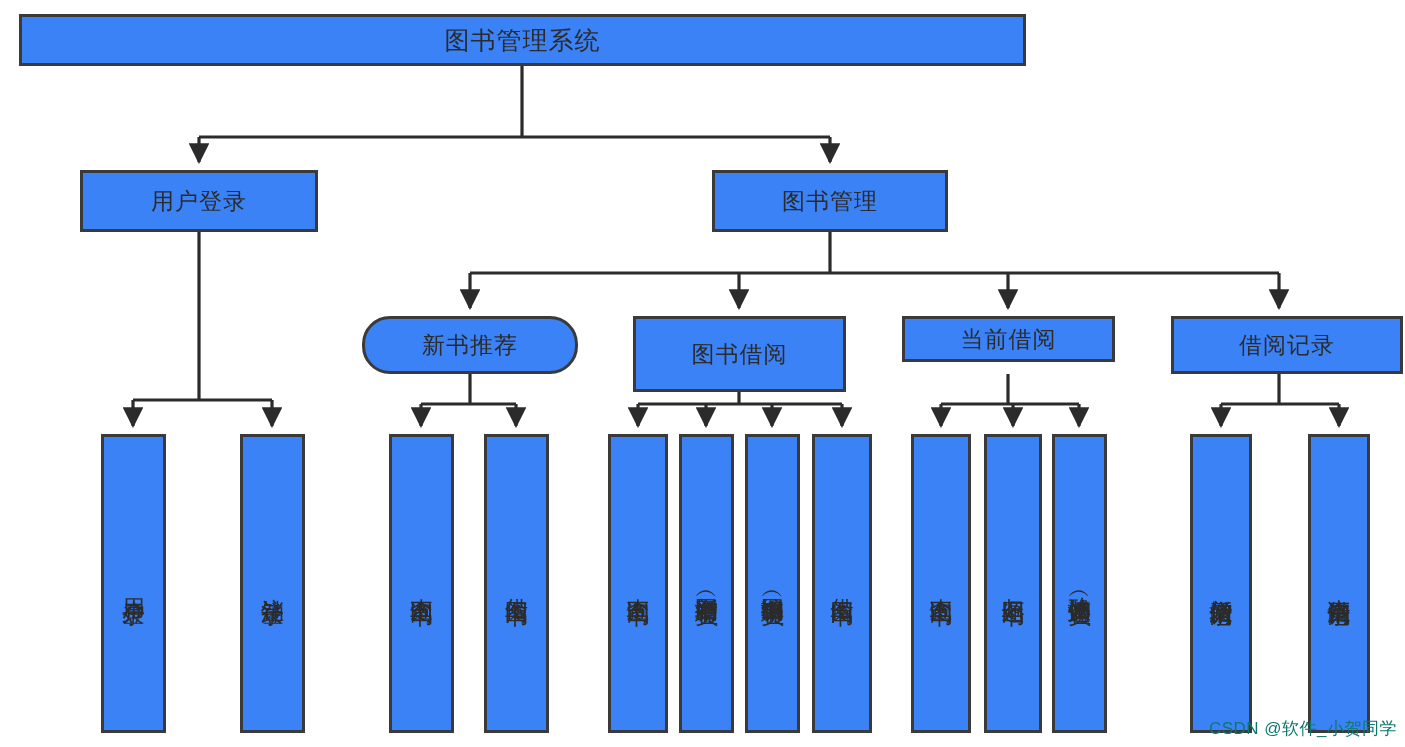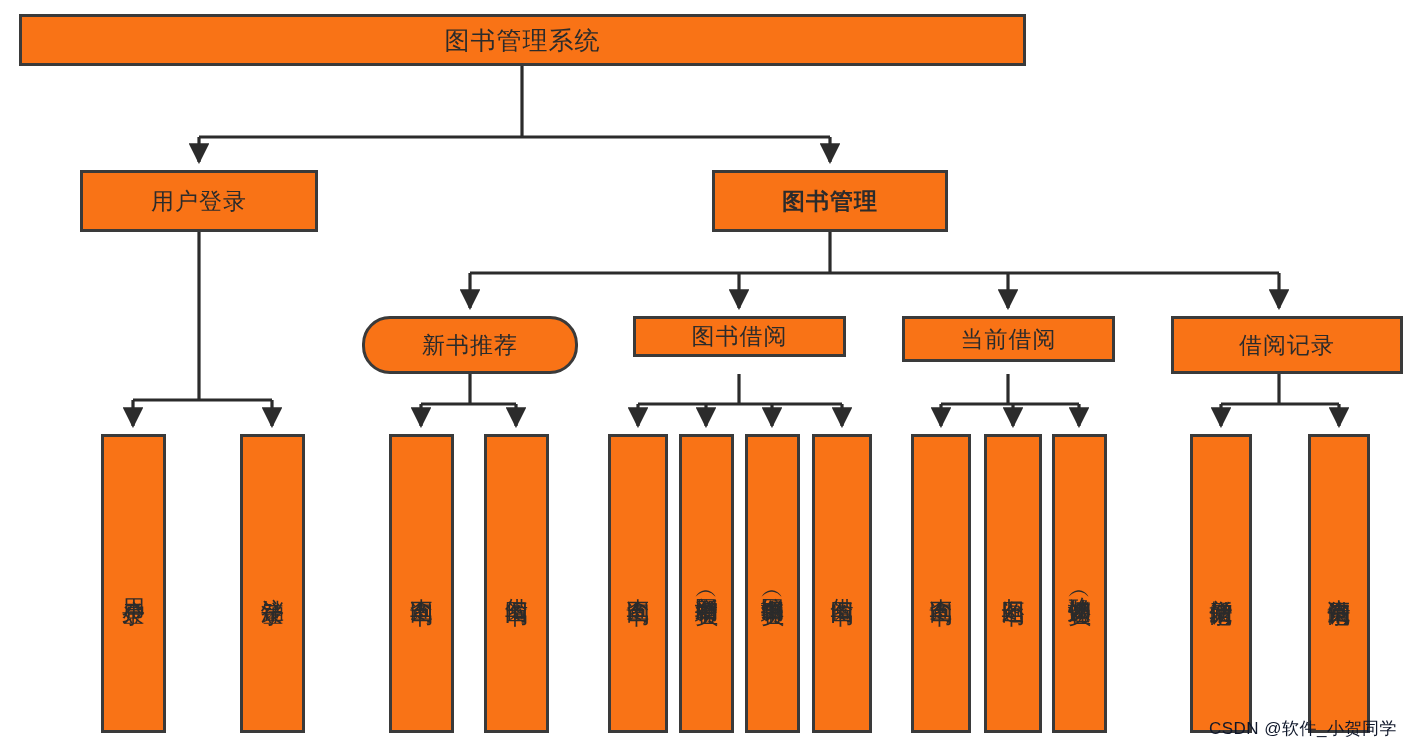--- a/index.html
+++ b/index.html
@@ -20,21 +20,21 @@
   #wires {
     position: absolute;
     left: 0;
     top: 0;
     width: 1405px;
     height: 747px;
   }
   .node {
     position: absolute;
     box-sizing: border-box;
-    background: #f97316;
+    background: #3b82f6;
     border: 3px solid #3a3a3a;
     display: flex;
     align-items: center;
     justify-content: center;
     color: #2b2b2b;
   }
   .node.title-node {
     font-size: 25px;
     letter-spacing: 1px;
   }
@@ -56,21 +56,21 @@
     transform: rotate(0deg);
   }
   .leaf-node.tall-text .leaf-text {
     letter-spacing: 1px;
   }
   #watermark {
     position: absolute;
     right: 8px;
     bottom: 7px;
     font-size: 17px;
-    color: #0f172a;
+    color: #0f766e;
     letter-spacing: 0.5px;
     white-space: nowrap;
     pointer-events: none;
   }
 </style>
 </head>
 <body>
 
 <div id="diagram-root">
 
@@ -124,28 +124,28 @@
     </g>
   </svg>
 
   <div class="node title-node" style="left:19px; top:14px; width:1007px; height:52px;">
     <span>图书管理系统</span>
   </div>
 
   <div class="node branch-node" style="left:80px; top:170px; width:238px; height:62px;">
     <span>用户登录</span>
   </div>
-  <div class="node branch-node" style="left:712px; top:170px; width:236px; height:62px;font-weight:bold;">
+  <div class="node branch-node" style="left:712px; top:170px; width:236px; height:62px;">
     <span>图书管理</span>
   </div>
 
   <div class="node branch-node" style="left:362px; top:316px; width:216px; height:58px;border-radius:28px;">
     <span>新书推荐</span>
   </div>
-  <div class="node branch-node" style="left:633px; top:316px; width:213px; height:41px;">
+  <div class="node branch-node" style="left:633px; top:316px; width:213px; height:76px;">
     <span>图书借阅</span>
   </div>
   <div class="node branch-node" style="left:902px; top:316px; width:213px; height:46px;">
     <span>当前借阅</span>
   </div>
   <div class="node branch-node" style="left:1171px; top:316px; width:232px; height:58px;">
     <span>借阅记录</span>
   </div>
 
   <div class="node leaf-node" style="left:101px; top:434px; width:65px; height:299px;">

